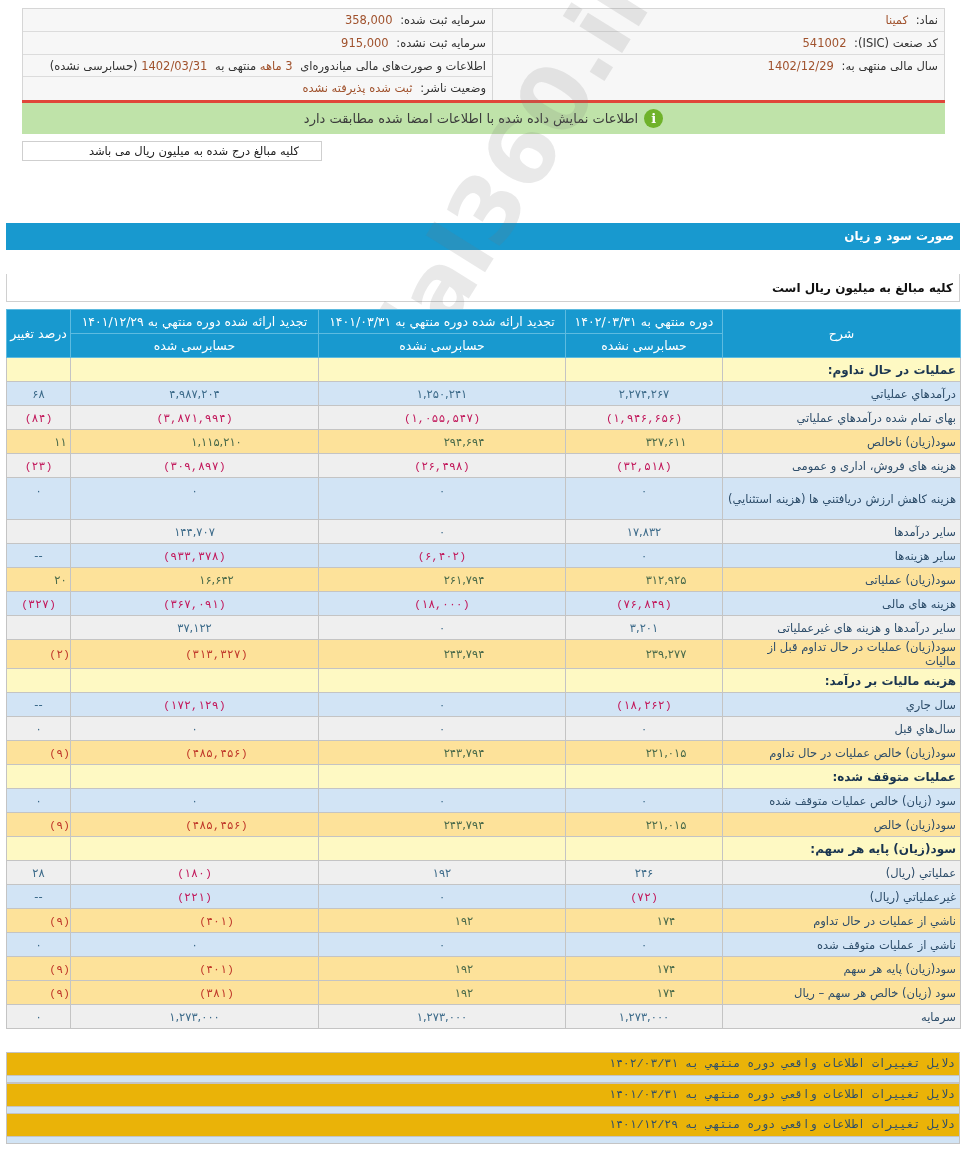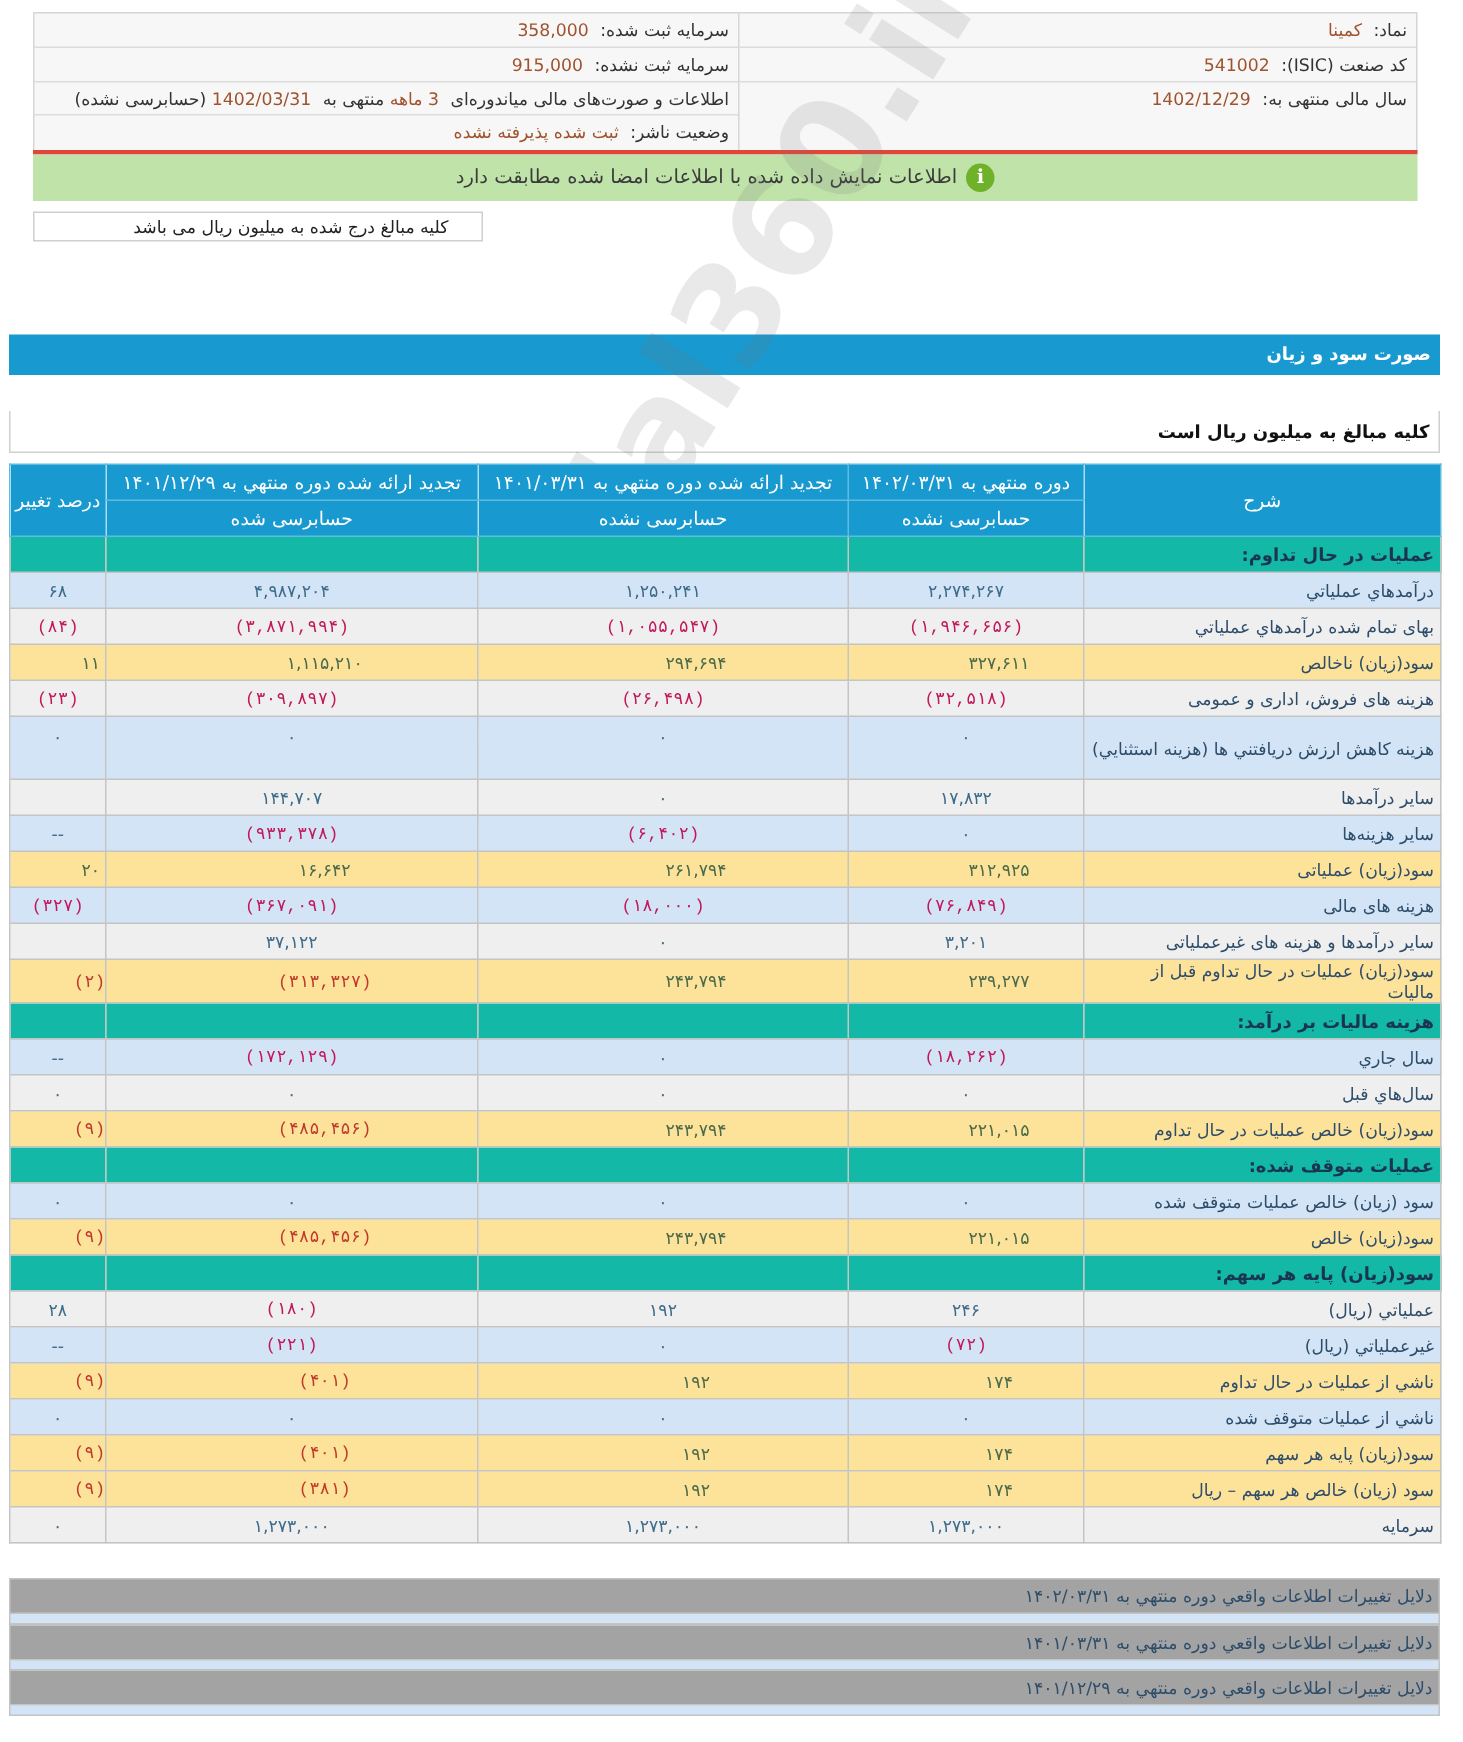--- a/index.html
+++ b/index.html
@@ -25,32 +25,32 @@
   .sec-head { position: absolute; left: 6px; top: 223px; width: 954px; height: 27px; background: #1899cf; color: #fff; direction: rtl; padding-right: 6px; line-height: 27px; font-size: 12px; font-weight: bold; }
   .sec-sub { position: absolute; left: 6px; top: 250px; width: 954px; height: 28px; background: #fff; border: 1px solid #d0d0d0; border-top: none; direction: rtl; padding-right: 6px; line-height: 28px; font-size: 12px; font-weight: bold; color: #111; margin-top: 24px; }
 
   
   table.main { position: absolute; left: 6px; top: 309px; width: 954px; border-collapse: collapse; direction: rtl; table-layout: fixed; }
   table.main th { background: #1899cf; color: #fff; font-weight: normal; font-size: 12.5px; border: 1px solid #5dbbe0; height: 24px; white-space: nowrap; overflow: hidden; }
   table.main td { border: 1px solid #c4c4c4; height: 24px; font-size: 11.5px; text-align: center; color: #3d6b8a; }
   table.main td.desc { text-align: right; padding-right: 4px; color: #2d4d6a; font-size: 11.5px; }
   table.main tr.tall td { height: 42px; }
   table.main tr.tall td.num { vertical-align: top; padding-top: 6px; }
-  tr.r-section td { background: #14b8a6; margin-left: 19px; }
+  tr.r-section td { background: #fef9c3; margin-left: 19px; }
   tr.r-section td.desc { color: #1a3550; font-weight: bold; font-size: 12px; }
   tr.r-blue td { background: #d2e4f5; }
   tr.r-gray td { background: #efefef; }
   tr.r-gold td { background: #fde29a; padding-left: 44px; }
   td.neg { color: #c2185b !important; font-family: Liberation Mono, monospace; }
   tr.r-gold td.neg { color: #c0392b !important; }
   tr.r-gold td.num { color: #4a6a4a; }
 
   
   .foot { position: absolute; left: 6px; width: 954px; direction: rtl; }
-  .foot .t { height: 24px; background: #a3a3a3; border: 1px solid #c4c4c4; line-height: 22px; padding-right: 4px; font-size: 11.5px; color: #2d4d6a; }
+  .foot .t { height: 24px; background: #eab308; border: 1px solid #c4c4c4; line-height: 22px; padding-right: 4px; font-size: 11.5px; color: #2d4d6a; font-family: Liberation Mono, monospace; }
   .foot .b { height: 7px; background: #d2e4f5; border: 1px solid #c4c4c4; border-top: none; }
 
   .watermark { position: absolute; left: 230px; top: 520px; font-size: 92px; font-weight: bold; color: rgba(120,120,120,0.16); transform: rotate(-58deg); transform-origin: left top; white-space: nowrap; pointer-events: none; font-family: "DejaVu Sans", sans-serif; }
 </style>
 </head>
 <body>
 
 <div class="info">
   <div class="info-col right">
     <div class="info-row"><span class="k">نماد:</span> <span class="v">کمینا</span></div>

